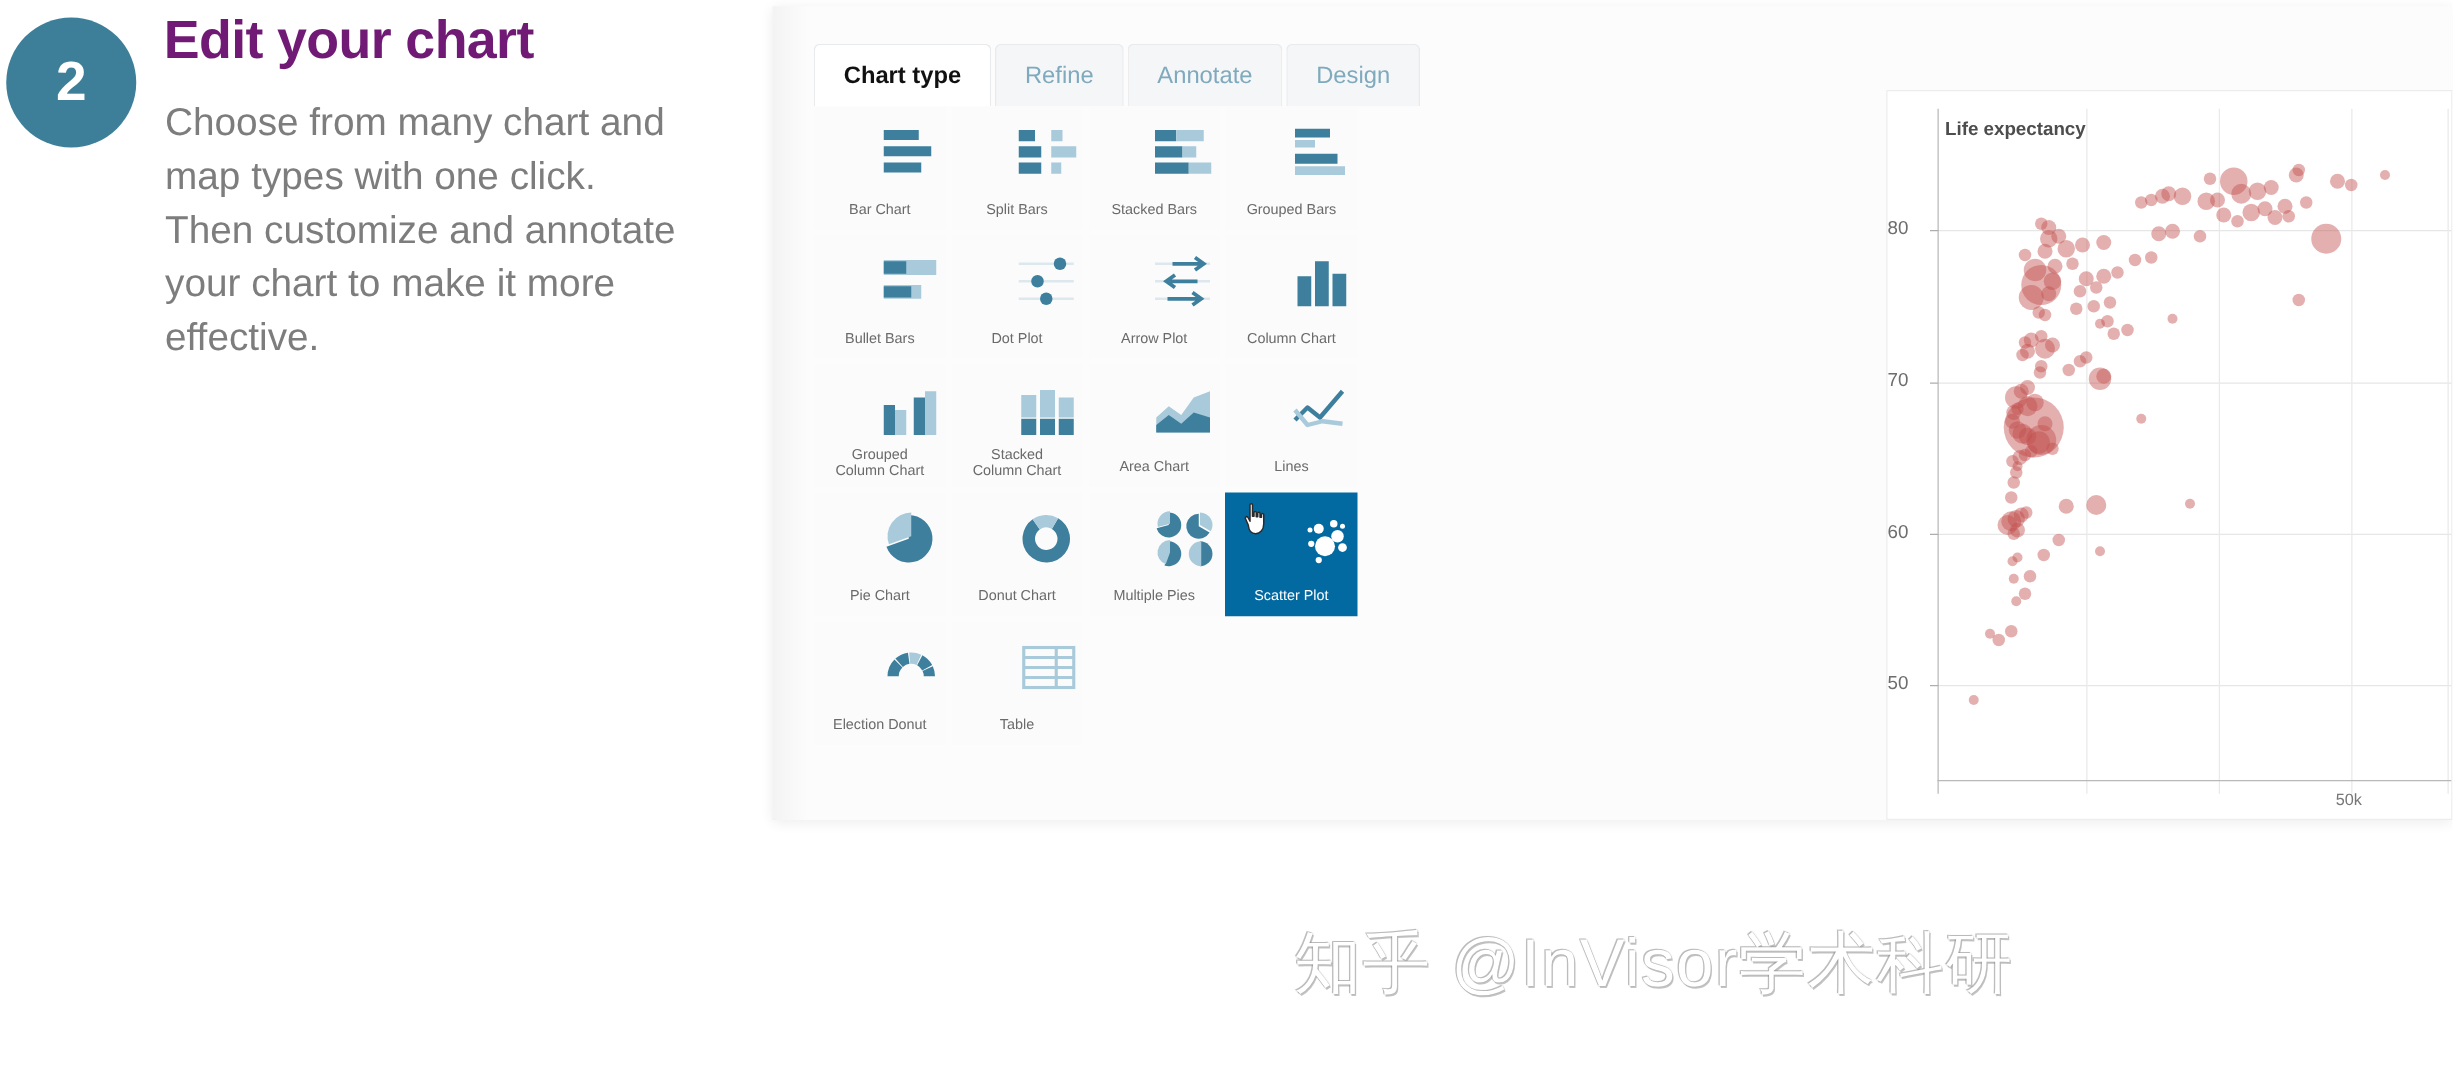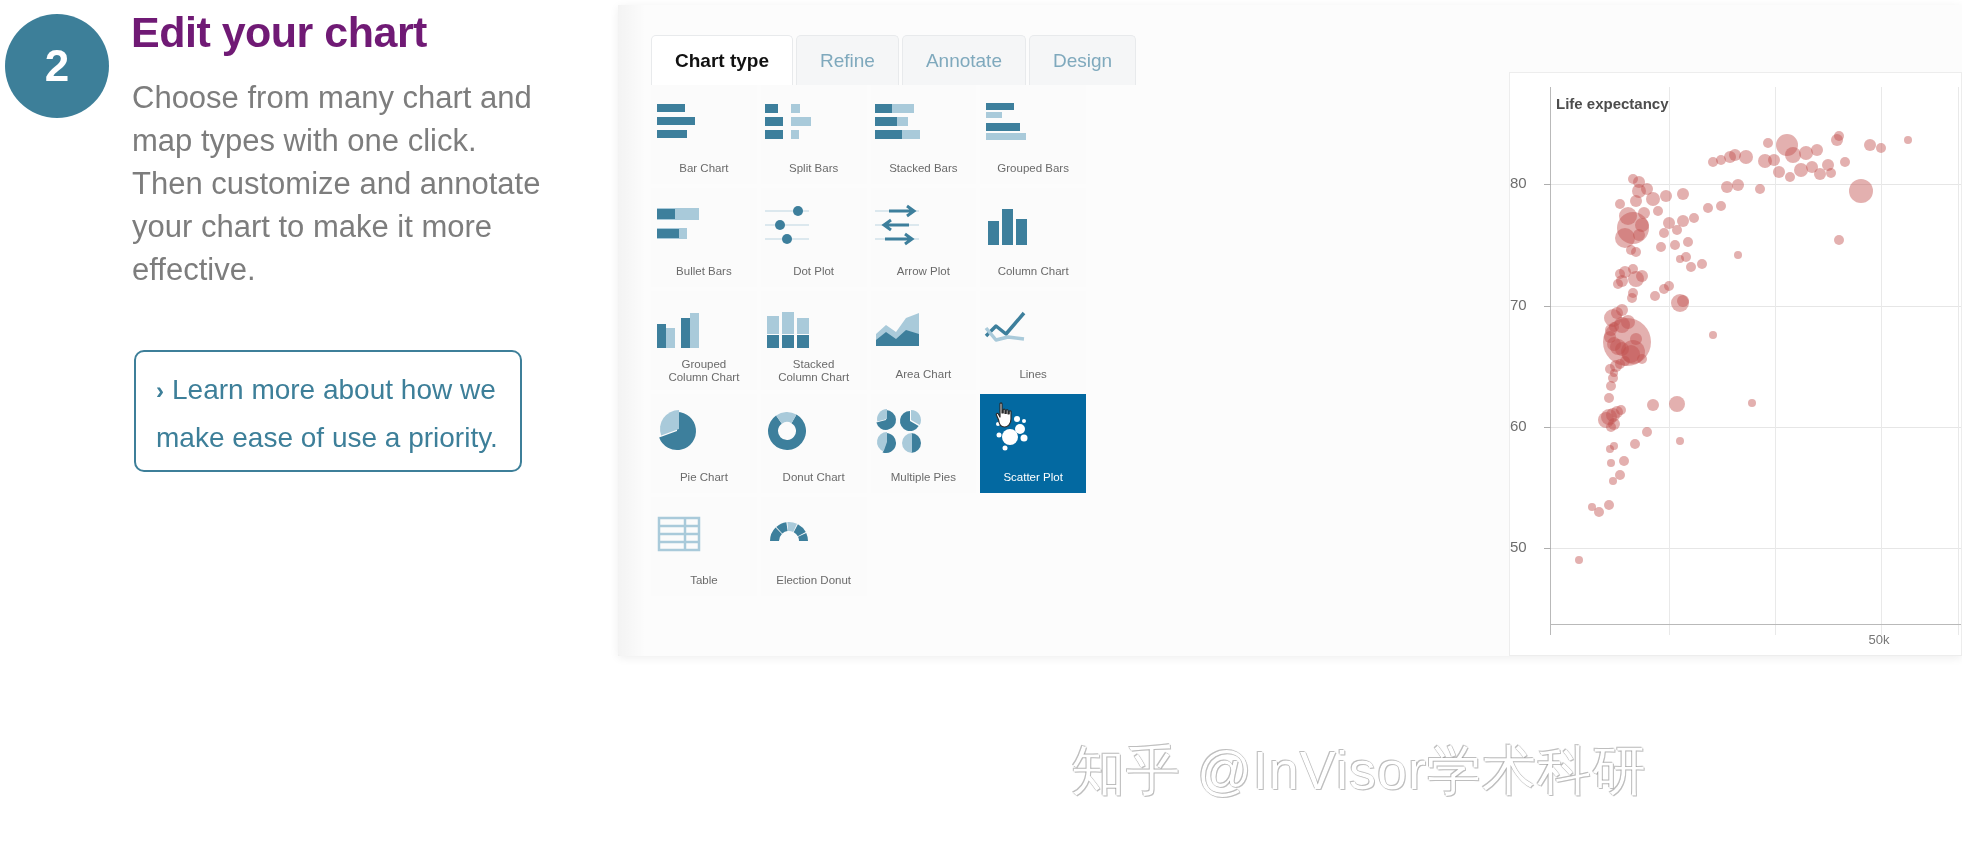--- a/index.html
+++ b/index.html
@@ -65,21 +65,21 @@
   .tab.active { background:#ffffff; color:#111; font-weight:bold; }
 
   
   .grid {
     position:absolute; left:33px; top:80px; width:435px;
     display:grid; grid-template-columns: repeat(4, 1fr);
     gap:4px 4px;
   }
   .cell {
     background:#fbfbfb; height:99px; position:relative;
-    display:flex; flex-direction:column; align-items:flex-start;
+    display:flex; flex-direction:column; align-items:flex-end;
     justify-content:flex-start; cursor:pointer;
   }
   .cell.selected { background:#0369a1; }
   .cell .glyph { height:58px; display:flex; align-items:center; justify-content:center; margin-top:8px; }
   .cell .caption {
     font-size:11.5px; color:#6a6a6a; text-align:center; line-height:13px;
     position:absolute; bottom:9px; left:0; right:0; padding:0 2px;
   }
   .cell.selected .caption { color:#ffffff; }
   .cell .caption.two { bottom:6px; }
@@ -111,40 +111,34 @@
   .watermark {
     position:absolute; left:1035px; top:735px;
     font-size:54px; color:#ffffff; white-space:nowrap;
     font-family:"Liberation Sans", sans-serif;
     text-shadow:
       0 0 1px rgba(120,120,120,0.85),
       1px 1px 0 rgba(150,150,150,0.55),
       -1px -1px 0 rgba(150,150,150,0.55);
     letter-spacing:1px;
     pointer-events:none;
-    margin-left:36px;
   }
 </style>
 </head>
 <body>
 
 <div class="page">
 
   <div class="promo">
     <div class="step-badge">
       <span class="num">2</span>
     </div>
     <h1 class="promo-title">Edit your chart</h1>
     <p class="promo-body">Choose from many chart and map types with one click. Then customize and annotate your chart to make it more effective.</p>
 
-    <a class="learn-box">
-      <div class="learn-inner">
-        <span class="chev">›</span><span>Learn more about how we make ease of use a priority.</span>
-      </div>
-    </a>
   </div>
 
   <div class="app-panel">
 
     <div class="tabbar" id="tabbar">
         <div class="tab active">
           <span>Chart type</span>
         </div>
         <div class="tab">
           <span>Refine</span>
@@ -342,40 +336,40 @@
             </svg>
           </div>
           <div class="caption">Scatter Plot</div>
           <div class="cursor-hand"><svg width="22" height="28" viewBox="0 0 22 28">
               <path d="M6 2 C6 0.6 8 0.6 8 2 L8 11 L9.2 11 L9.2 8 C9.2 6.8 11 6.8 11 8 L11 11.4 L12.2 11.4 L12.2 8.6 C12.2 7.4 14 7.4 14 8.6 L14 11.8 L15.2 11.8 L15.2 9.6 C15.2 8.5 17 8.5 17 9.6 L17 17 C17 22 14 25 10.5 25 C7 25 5 22 4.6 18 L2.4 13 C1.8 11.6 3.6 10.6 4.4 12 L6 15 Z" fill="#ffffff" stroke="#2b2b2b" stroke-width="1.2" stroke-linejoin="round"></path>
             </svg></div>
         </div>
         <div class="cell">
           <div class="glyph">
             <svg width="56" height="48" viewBox="0 0 56 48" xmlns="http://www.w3.org/2000/svg">
+              <path d="M9 31.000000000000004 A19 19 0 0 1 14.564971157455593 17.5649711574556 L20.928932188134524 23.928932188134524 A10 10 0 0 0 18 31 Z" fill="#3d7f9c"></path>
+              <path d="M15.286518479181689 16.880248315929514 A19 19 0 0 1 25.355711081758766 12.184906693910165 L26.60826899039935 21.097319312584297 A10 10 0 0 0 21.308693936411416 23.56855174522606 Z" fill="#3d7f9c"></path>
+              <path d="M26.344040887794492 12.072300736256835 A19 19 0 0 1 36.02974697307329 13.780152046303652 L32.22618261740699 21.9369221296335 A10 10 0 0 0 27.12844257252342 21.038053019082547 Z" fill="#a9cada"></path>
+              <path d="M36.919959692931926 14.22399573568039 A19 19 0 0 1 44.77600426431961 22.080040307068074 L36.82947592858927 26.30528437214109 A10 10 0 0 0 32.69471562785891 22.170524071410732 Z" fill="#3d7f9c"></path>
+              <path d="M45.219847953696345 22.970253026926713 A19 19 0 0 1 47 31 L38 31 A10 10 0 0 0 37.0630778703665 26.773817382593005 Z" fill="#3d7f9c"></path>
+            </svg>
+          </div>
+          <div class="caption">Election Donut</div>
+        </div>
+        <div class="cell">
+          <div class="glyph">
+            <svg width="56" height="48" viewBox="0 0 56 48" xmlns="http://www.w3.org/2000/svg">
               <rect x="8" y="8" width="40" height="32" fill="none" stroke="#a9cada" stroke-width="2.5"></rect>
               <line x1="8" y1="16" x2="48" y2="16" stroke="#a9cada" stroke-width="2.5"></line>
               <line x1="8" y1="24" x2="48" y2="24" stroke="#a9cada" stroke-width="2.5"></line>
               <line x1="8" y1="32" x2="48" y2="32" stroke="#a9cada" stroke-width="2.5"></line>
               <line x1="34" y1="8" x2="34" y2="40" stroke="#a9cada" stroke-width="2.5"></line>
             </svg>
           </div>
           <div class="caption">Table</div>
-        </div>
-        <div class="cell">
-          <div class="glyph">
-            <svg width="56" height="48" viewBox="0 0 56 48" xmlns="http://www.w3.org/2000/svg">
-              <path d="M9 31.000000000000004 A19 19 0 0 1 14.564971157455593 17.5649711574556 L20.928932188134524 23.928932188134524 A10 10 0 0 0 18 31 Z" fill="#3d7f9c"></path>
-              <path d="M15.286518479181689 16.880248315929514 A19 19 0 0 1 25.355711081758766 12.184906693910165 L26.60826899039935 21.097319312584297 A10 10 0 0 0 21.308693936411416 23.56855174522606 Z" fill="#3d7f9c"></path>
-              <path d="M26.344040887794492 12.072300736256835 A19 19 0 0 1 36.02974697307329 13.780152046303652 L32.22618261740699 21.9369221296335 A10 10 0 0 0 27.12844257252342 21.038053019082547 Z" fill="#a9cada"></path>
-              <path d="M36.919959692931926 14.22399573568039 A19 19 0 0 1 44.77600426431961 22.080040307068074 L36.82947592858927 26.30528437214109 A10 10 0 0 0 32.69471562785891 22.170524071410732 Z" fill="#3d7f9c"></path>
-              <path d="M45.219847953696345 22.970253026926713 A19 19 0 0 1 47 31 L38 31 A10 10 0 0 0 37.0630778703665 26.773817382593005 Z" fill="#3d7f9c"></path>
-            </svg>
-          </div>
-          <div class="caption">Election Donut</div>
         </div>
       </div>
 
   </div>
 
   <div class="chart-card">
     <div class="yaxis-line"></div>
     <div class="chart-title">Life expectancy</div>
     <div id="chart-layer">
         <div class="gridline-h" style="top:475.2px"></div>

